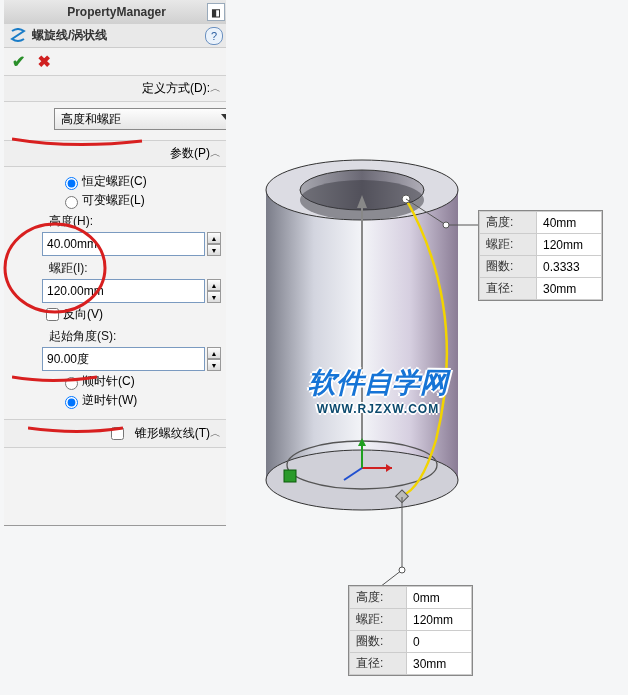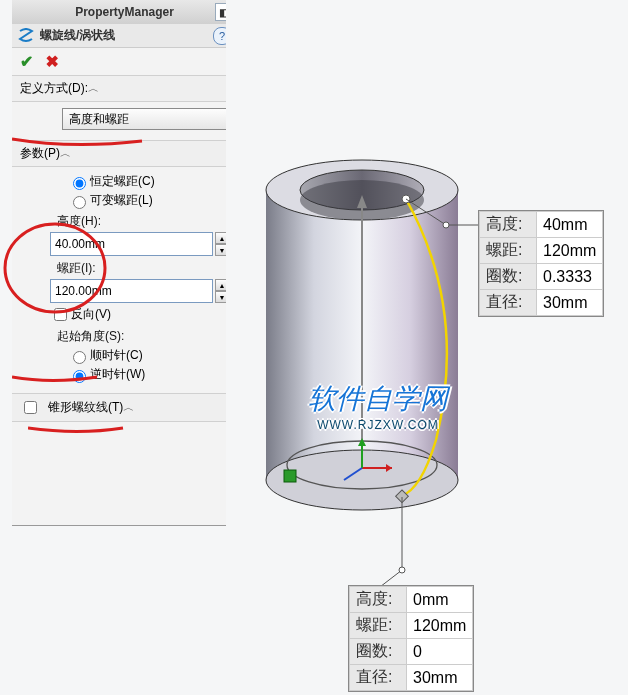--- a/index.html
+++ b/index.html
@@ -1,49 +1,49 @@
 <!DOCTYPE html>
 <html><head>
 <meta charset="utf-8">
 <style>
   body{margin:0;font-family:"Microsoft YaHei",Arial,sans-serif;font-size:12px;background:#f5f6f7;width:628px;height:695px;overflow:hidden;position:relative}
-  .panel{position:absolute;left:12px;top:0;width:225px;background:#f3f3f3;border-right:1px solid #a16207;border-bottom:1px solid #999;height:525px}
+  .panel{position:absolute;left:4px;top:0;width:225px;background:#f3f3f3;border-right:1px solid #a16207;border-bottom:1px solid #999;height:525px}
   .title-bar{background:linear-gradient(#e8e8e8,#d0d0d0);height:24px;display:flex;align-items:center;justify-content:center;font-weight:bold;color:#333;position:relative}
   .title-bar .pin{position:absolute;right:4px;top:3px;width:16px;height:16px;border:1px solid #9ab;background:#fff;font-size:10px;display:flex;align-items:center;justify-content:center}
   .feature-row{display:flex;align-items:center;padding:3px 6px;background:#e9e9e9;border-bottom:1px solid #ccc;position:relative}
   .feature-row .helix-icon{width:16px;height:16px;margin-right:6px;color:#1a7cc7;stroke:#1a7cc7}
   .feature-row .ftitle{font-weight:bold;color:#333}
   .feature-row .help{position:absolute;right:6px;width:16px;height:16px;border-radius:8px;background:#eaf2fb;border:1px solid #6a90c0;color:#2b5fa0;display:flex;align-items:center;justify-content:center;font-size:11px}
   .okcancel{display:flex;align-items:center;gap:12px;padding:4px 8px;background:#f3f3f3}
   .okcancel .ok{color:#2a8f2a;font-size:16px;font-weight:bold}
   .okcancel .cancel{color:#d02020;font-size:16px;font-weight:bold}
-  .section-head{display:flex;align-items:center;justify-content:flex-start;padding:4px 8px;border-top:1px solid #d0d0d0;border-bottom:1px solid #d0d0d0;background:#efefef}
+  .section-head{display:flex;align-items:center;justify-content:flex-end;padding:4px 8px;border-top:1px solid #d0d0d0;border-bottom:1px solid #d0d0d0;background:#efefef}
   .section-head .chev{color:#555;font-size:11px}
   .section-body{padding:4px 8px 8px 24px}
   .dropdown{display:flex;align-items:center;background:linear-gradient(#fdfdfd,#e6e6e6);border:1px solid #8a8a8a;height:20px;margin:2px 0 2px 26px;width:180px;position:relative}
   .dropdown span{padding-left:6px}
   .dropdown .arr{position:absolute;right:4px;top:5px;width:0;height:0;border-left:5px solid transparent;border-right:5px solid transparent;border-top:6px solid #333}
   .radio-row,.check-row{display:flex;align-items:center;margin:2px 0 2px 32px}
   .radio-row input,.check-row input{margin-right:4px}
   .sub-label{margin-left:21px;margin-top:4px;color:#111}
   .field-row{display:flex;align-items:center;margin:2px 0 2px 14px}
   .field-row input[type=text]{width:165px;height:20px;border:1px solid #7a9ac0;background:#fff;padding-left:4px;font-size:12px}
   .spin{display:inline-flex;flex-direction:column;margin-left:2px}
   .spin .u,.spin .d{width:12px;height:10px;background:linear-gradient(#fdfdfd,#dcdcdc);border:1px solid #999;font-size:7px;display:flex;align-items:center;justify-content:center;line-height:1}
   .taper-row{display:flex;align-items:center;gap:4px;padding-left:8px}
   .taper-row input[type=text]{width:160px;height:20px;border:1px solid #aaa;background:#f0f0f0;padding-left:4px;color:#777}
   .taper-icon{width:20px;height:20px;display:flex;align-items:center;justify-content:center;background:#eee;border:1px solid #bbb}
   .viewport{position:absolute;left:226px;top:0;right:0;bottom:0;background:#f5f6f7}
   svg.model{position:absolute;left:0;top:0}
-  .callout{position:absolute;background:#fff;border:1px solid #888;font-size:16px}
+  .callout{position:absolute;background:#fff;border:1px solid #888;font-size:12px}
   .callout table{border-collapse:collapse}
   .callout td{border:1px solid #ccc;padding:2px 6px}
   .callout td.k{background:#e8e8e8;color:#333;width:44px}
   .callout td.v{background:#fff;width:52px}
-  .watermark{position:absolute;left:308px;top:380px;font-size:28px;font-weight:normal;font-style:italic;color:#1674d6;text-shadow:2px 0 #fff,-2px 0 #fff,0 2px #fff,0 -2px #fff}
+  .watermark{position:absolute;left:308px;top:364px;font-size:28px;font-weight:bold;font-style:italic;color:#1674d6;text-shadow:2px 0 #fff,-2px 0 #fff,0 2px #fff,0 -2px #fff}
   .watermark .sub{font-size:12px;color:#0c4a6e;letter-spacing:1px;font-style:normal;display:block;text-align:center}
   .red-curl{position:absolute;pointer-events:none}
 </style>
 </head>
 <body>
 
 <div class="panel">
   <div class="title-bar">
     <span>PropertyManager</span>
     <div class="pin">◧</div>
@@ -102,20 +102,27 @@
           <div class="d">▼</div>
         </div>
     </div>
 
     <label class="check-row" style="margin-left:14px">
         <input type="checkbox" style="">
         <span>反向(V)</span>
       </label>
 
     <div class="sub-label">起始角度(S):</div>
+    <div class="field-row">
+      <input type="text" value="90.00度" style="">
+      <div class="spin">
+          <div class="u">▲</div>
+          <div class="d">▼</div>
+        </div>
+    </div>
 
     <label class="radio-row">
         <input type="radio" style="">
         <span>顺时针(C)</span>
       </label>
     <label class="radio-row">
         <input type="radio" checked="" style="">
         <span>逆时针(W)</span>
       </label>
   </div>

